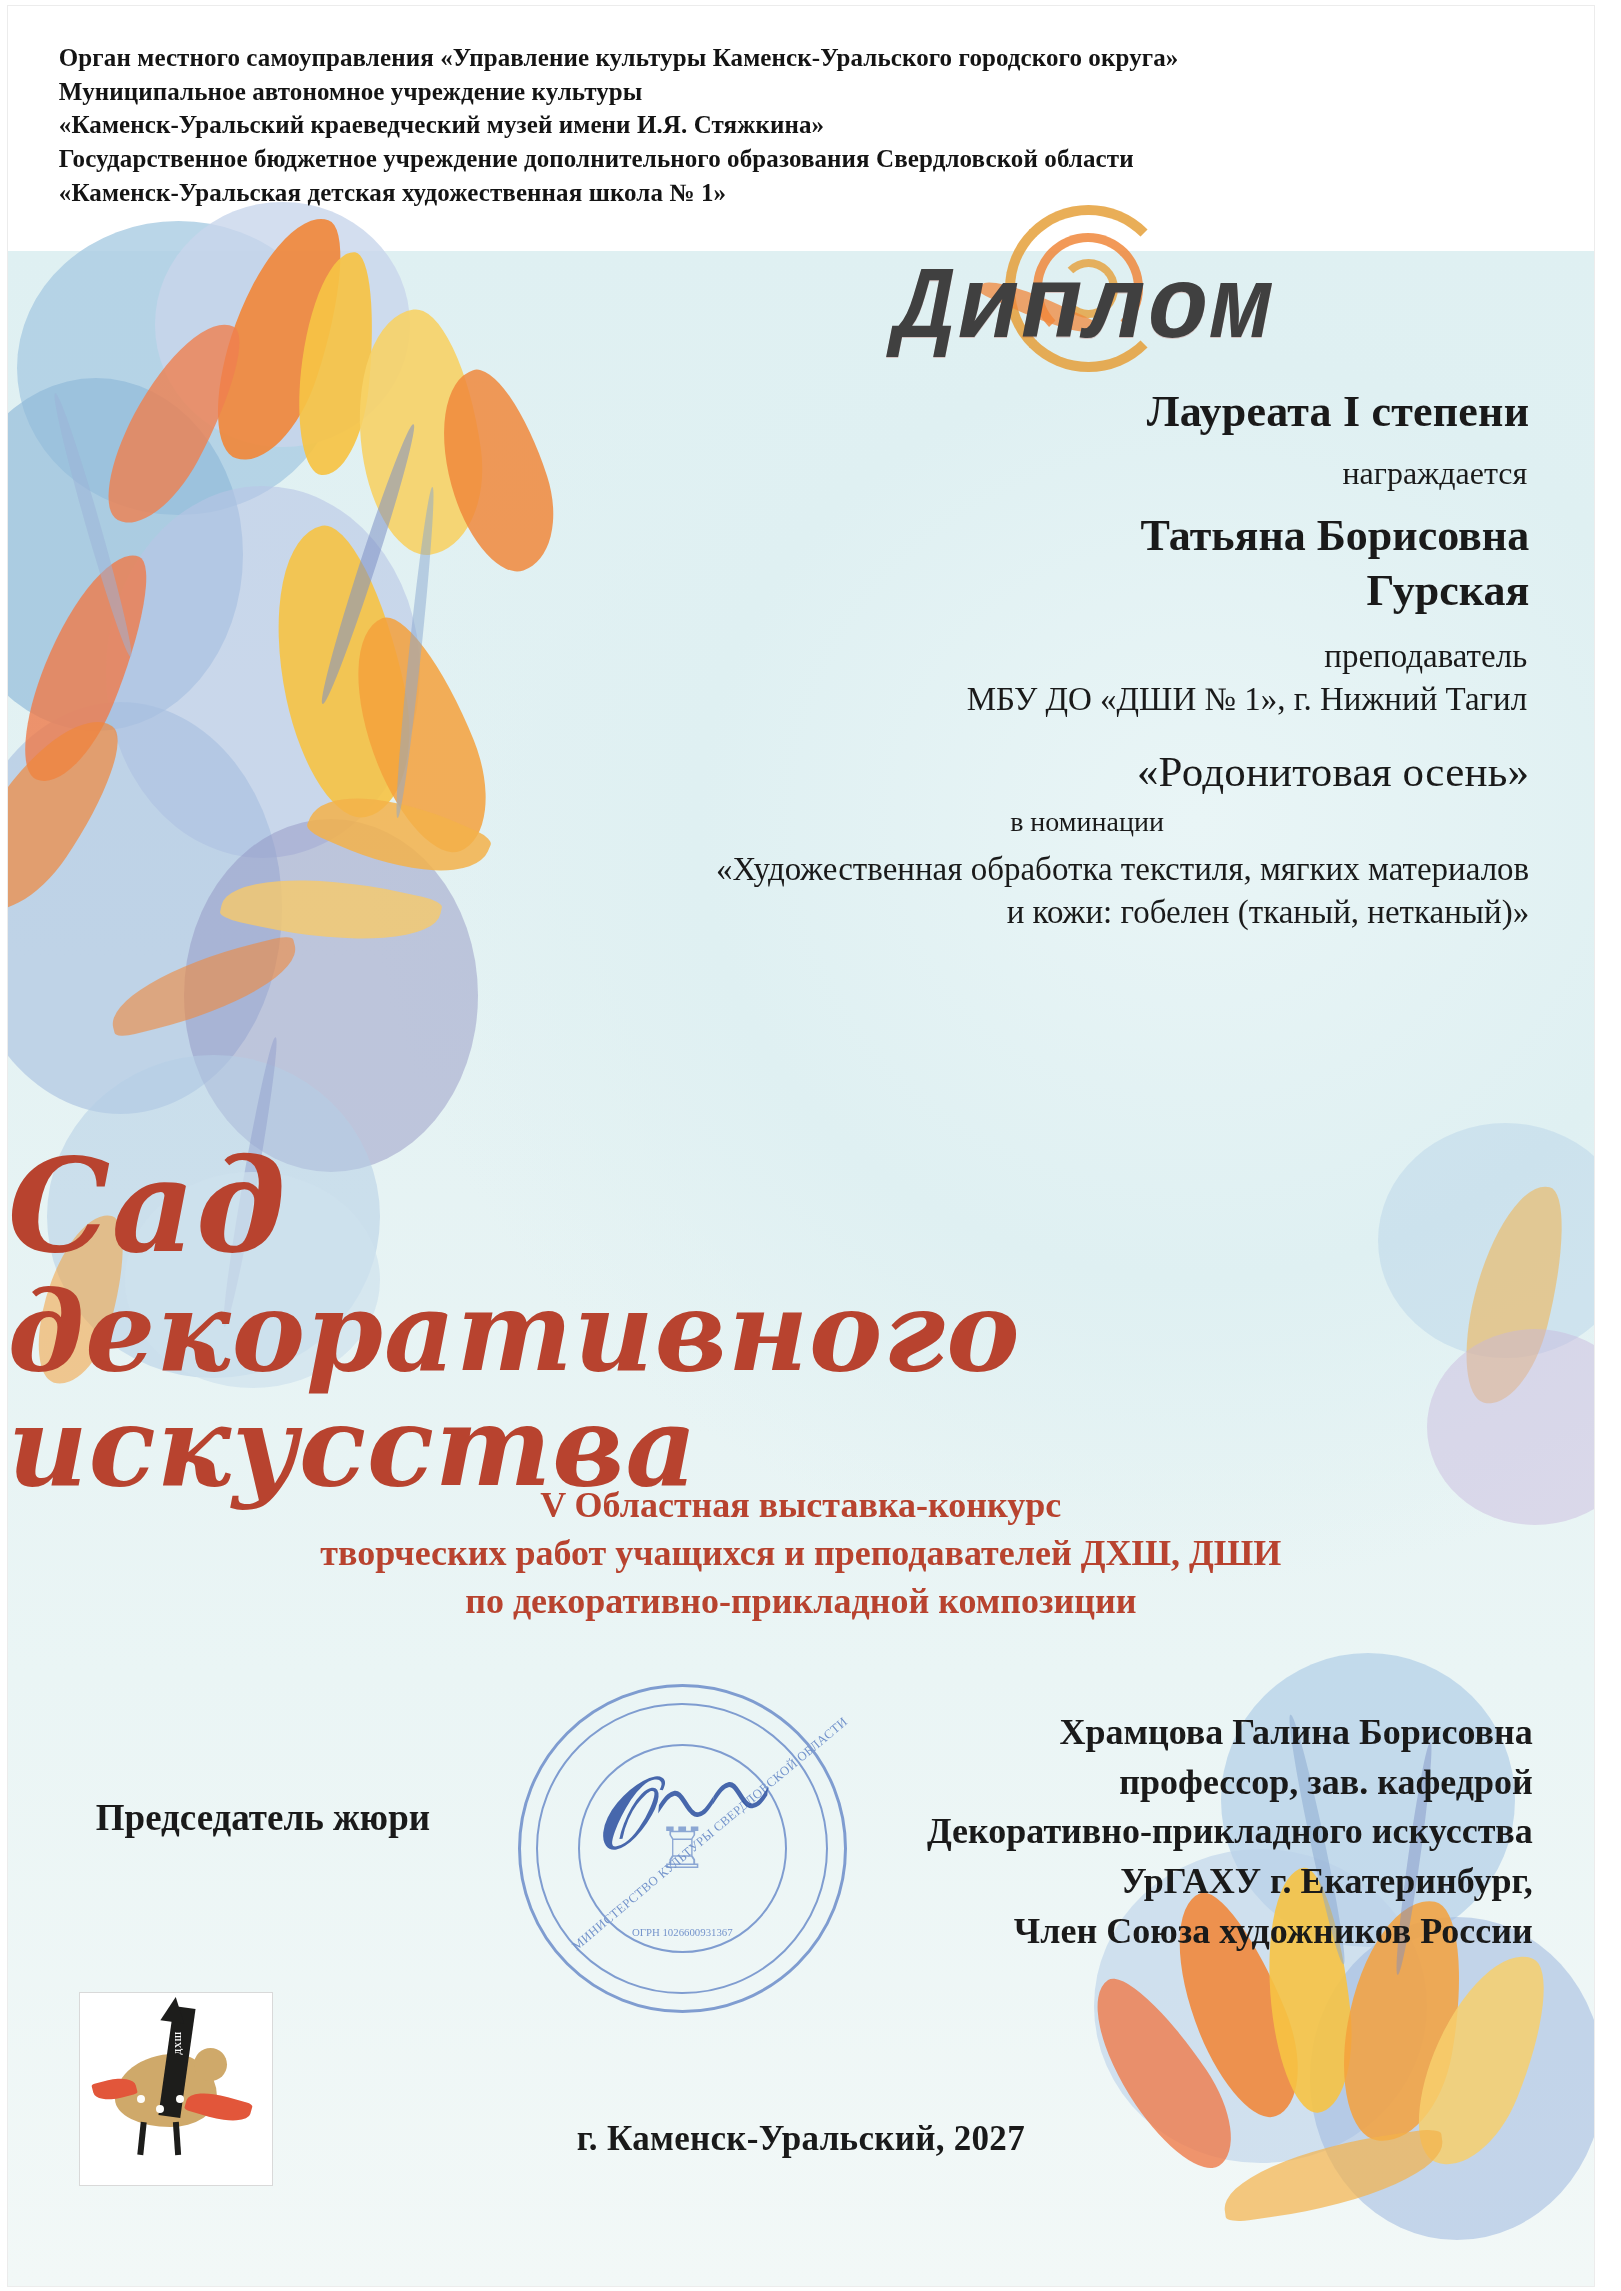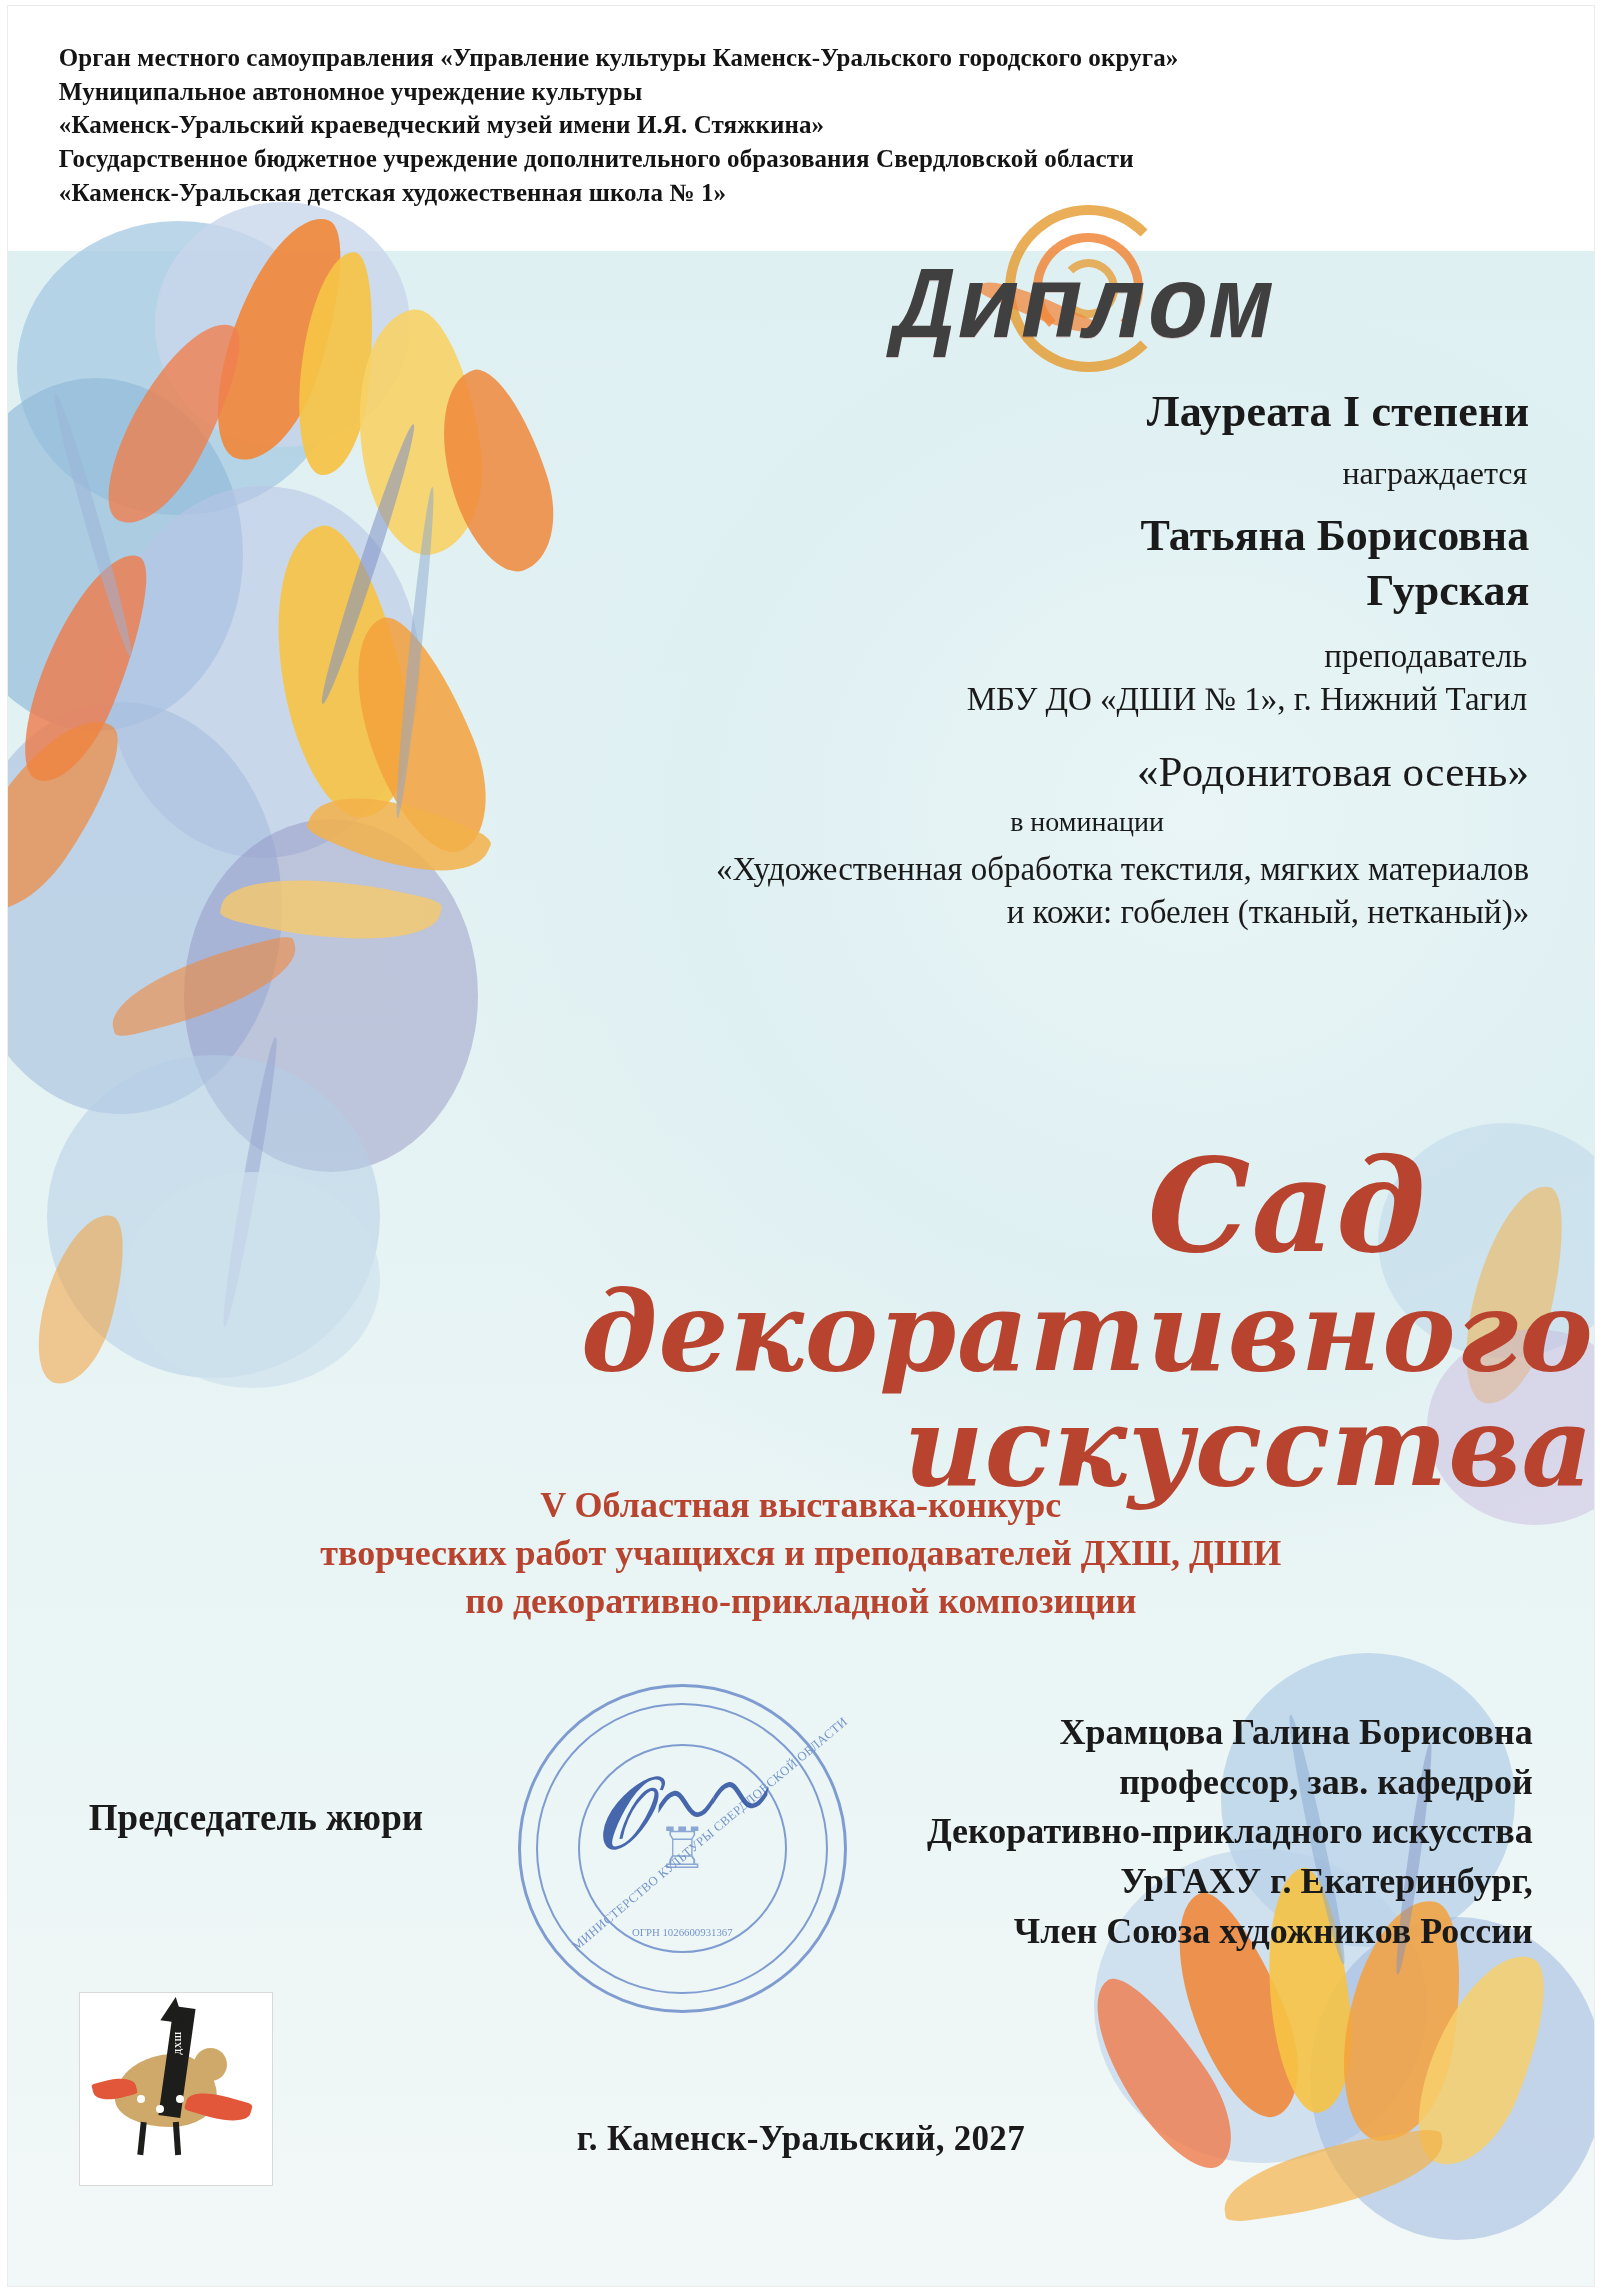--- a/index.html
+++ b/index.html
@@ -163,21 +163,21 @@
     padding-right: 19.6px;
     line-height: 1.32;
   }
 
   
   .script-title {
     position: absolute;
     left: 0;
     top: 1135px;
     width: 1586px;
-    text-align: right;
+    text-align: left;
     color: #b8432f;
     font-family: "DejaVu Serif", serif;
     font-style: italic;
     font-weight: bold;
     pointer-events: none;
   }
   .script-line1 {
     font-size: 129px;
     line-height: 1.0;
     letter-spacing: 1px;
@@ -198,21 +198,21 @@
     text-align: center;
     color: #b8432f;
     font-weight: bold;
     font-size: 36px;
     line-height: 1.33;
   }
 
   
   .jury-label {
     position: absolute;
-    left: 81px;
+    left: 88px;
     top: 1790px;
     font-size: 37px;
     font-weight: bold;
   }
 
   .jury-info {
     position: absolute;
     right: 61px;
     top: 1702px;
     width: 627px;

